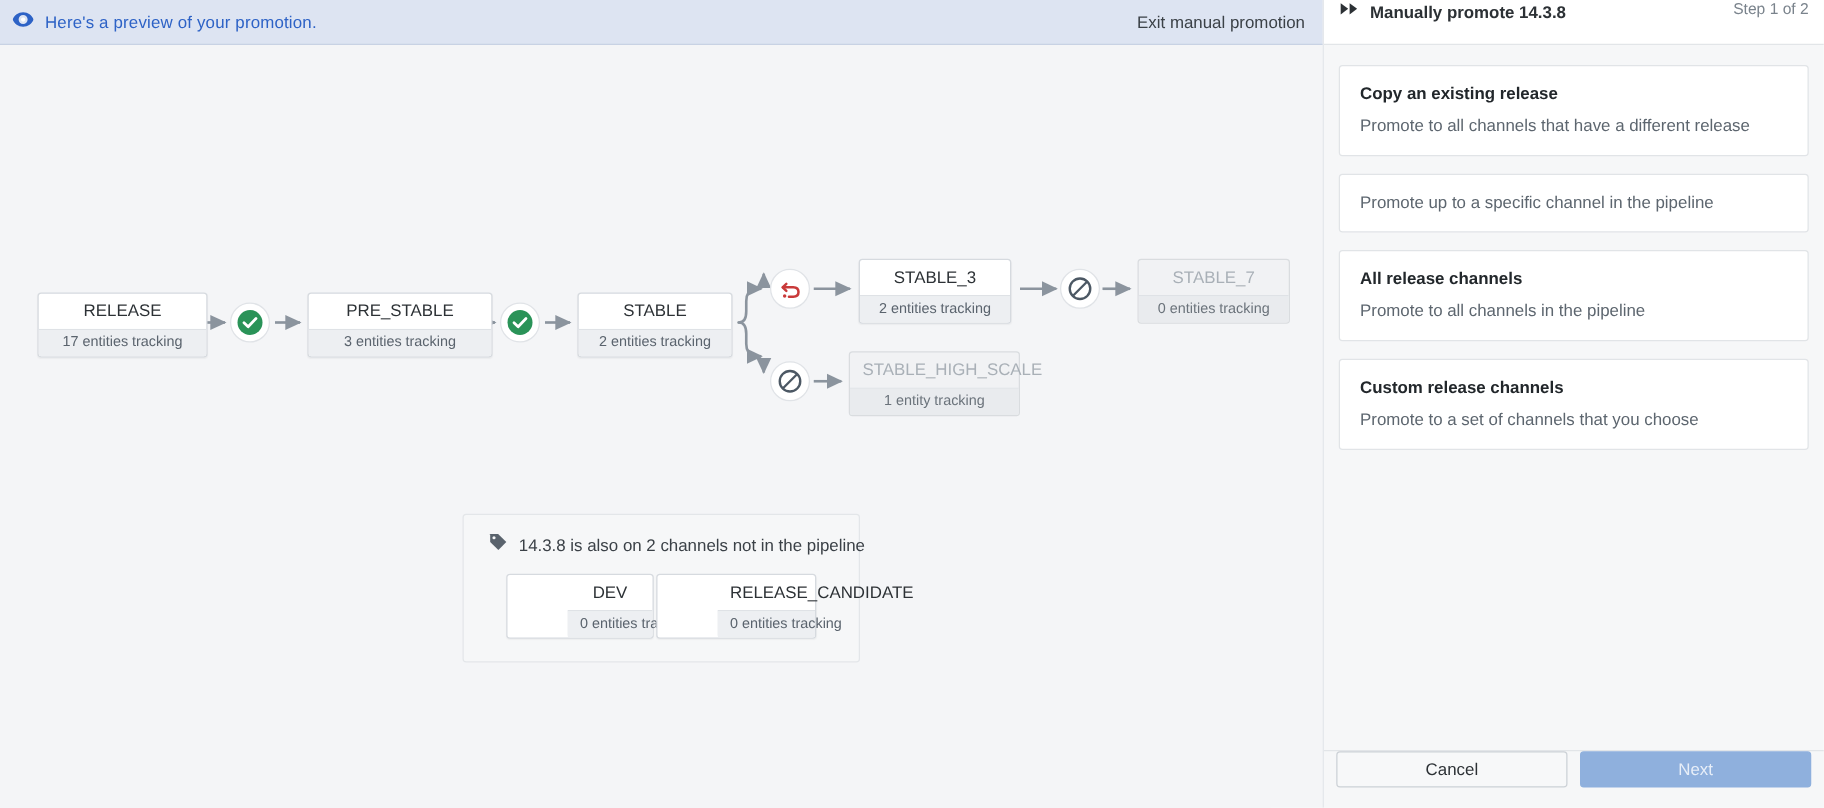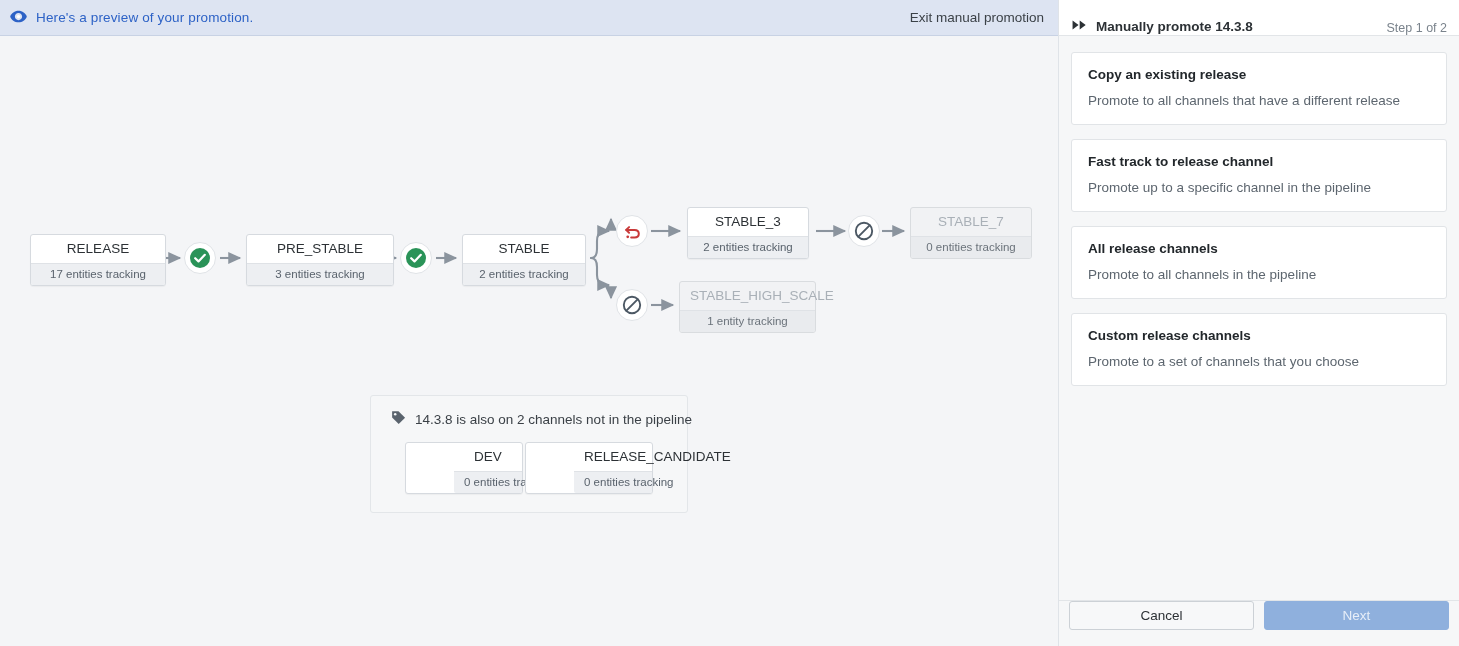--- a/index.html
+++ b/index.html
@@ -133,20 +133,21 @@
   .connector { position: absolute; }
 
   
   .offpipe-card {
     position: absolute;
     background: #f6f7f8;
     border: 1px solid #e3e6e9;
     border-radius: 3px;
     box-sizing: border-box;
     padding: 14px 18px 18px;
+    margin-top: 16px;
   }
   .offpipe-head {
     display: flex;
     align-items: center;
     gap: 9px;
     margin-bottom: 13px;
     padding-left: 2px;
   }
   .offpipe-head .offpipe-text {
     font-size: 13.5px;
@@ -173,21 +174,21 @@
     display: flex;
     flex-direction: column;
     box-sizing: border-box;
   }
   .panel-header {
     height: 36px;
     min-height: 36px;
     background: #ffffff;
     border-bottom: 1px solid #e2e5e8;
     display: flex;
-    align-items: flex-end;
+    align-items: flex-start;
     padding: 0 12px 0 13px;
     box-sizing: border-box;
   }
   .panel-header-left {
     display: flex;
     align-items: center;
     gap: 9px;
     flex: 1 1 auto;
   }
   .panel-title {
@@ -441,21 +442,20 @@
     </div>
 
     <div class="panel-body">
 
       <div class="option-card">
         <div class="option-title">Copy an existing release</div>
         <div class="option-desc">Promote to all channels that have a different release</div>
       </div>
 
       <div class="option-card">
-        <div class="option-title">Fast track to release channel</div>
         <div class="option-desc">Promote up to a specific channel in the pipeline</div>
       </div>
 
       <div class="option-card">
         <div class="option-title">All release channels</div>
         <div class="option-desc">Promote to all channels in the pipeline</div>
       </div>
 
       <div class="option-card">
         <div class="option-title">Custom release channels</div>

